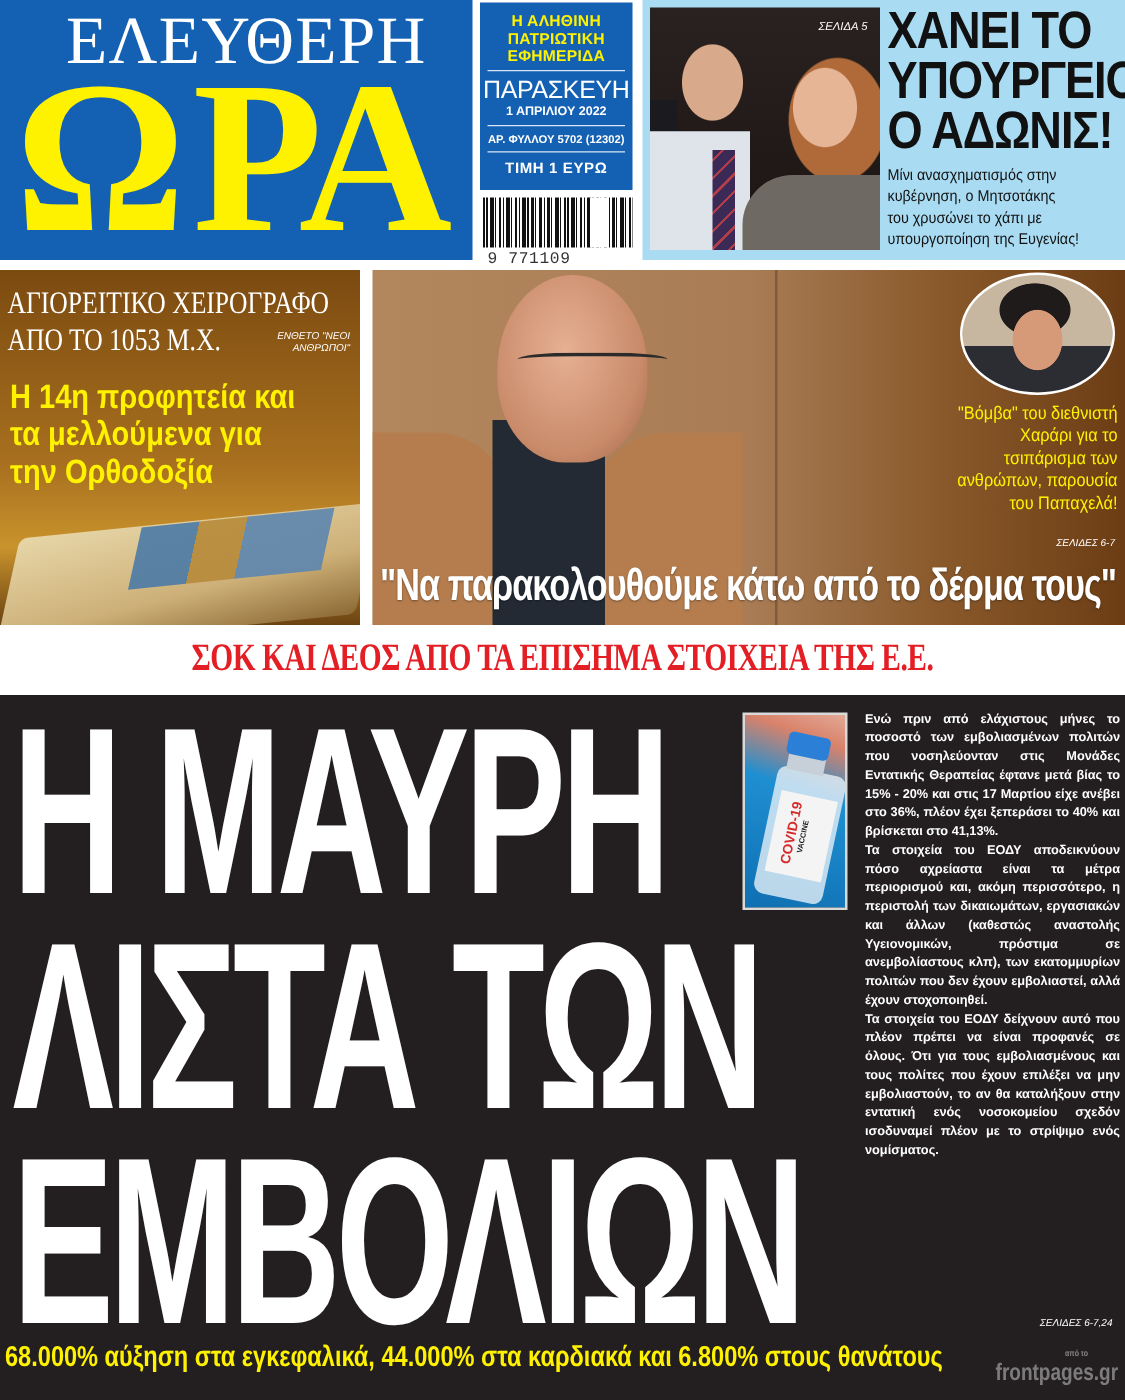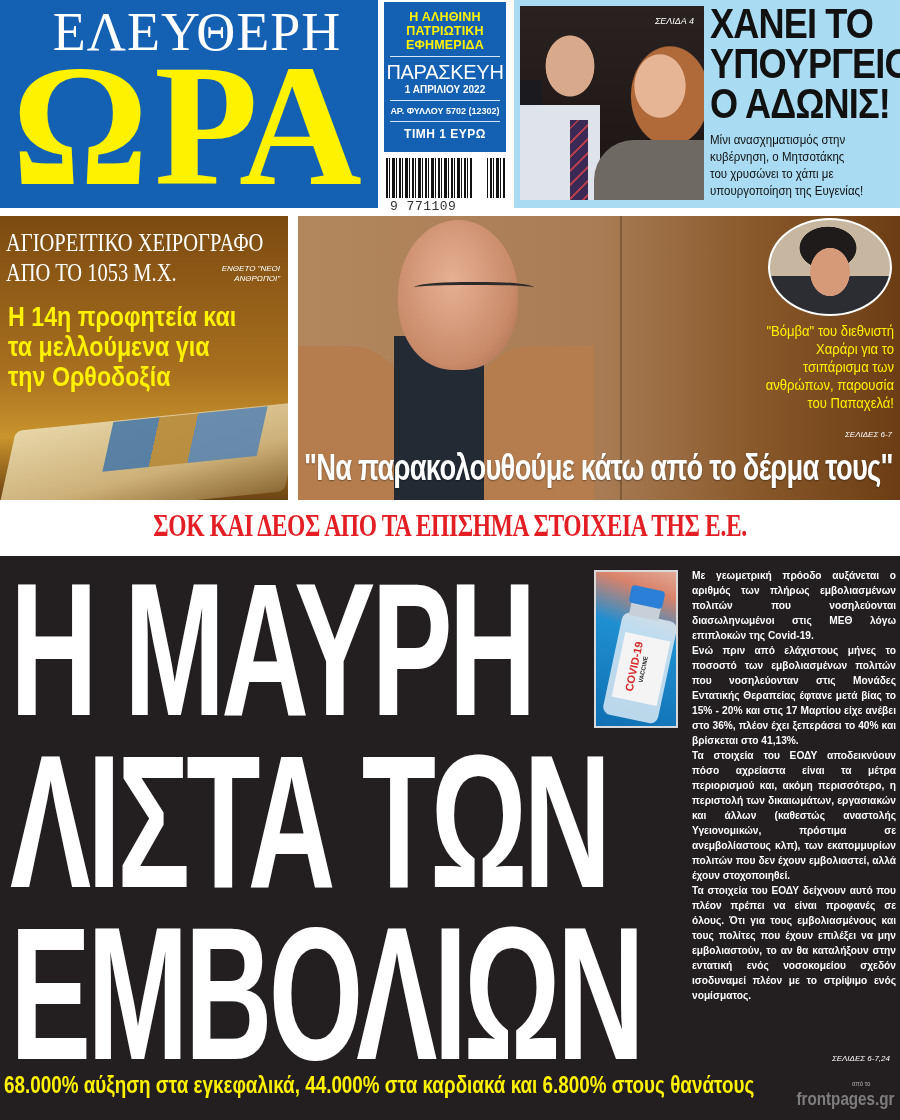--- a/index.html
+++ b/index.html
@@ -261,21 +261,21 @@
     </div>
   <div class="barcode-num">9 771109 057158   13</div>
 </div>
 
 <div class="teaser">
   <div class="photo">
     <div class="jacket"></div>
     <div class="shirt"></div>
     <div class="tie"></div>
     <div class="blouse"></div>
-    <div class="page-ref">ΣΕΛΙΔΑ 4</div>
+    <div class="page-ref">ΣΕΛΙΔΑ 5</div>
   </div>
   <div class="headline">
     <div>ΧΑΝΕΙ ΤΟ</div>
     <div>ΥΠΟΥΡΓΕΙΟ</div>
     <div>Ο ΑΔΩΝΙΣ!</div>
   </div>
   <div class="sub">
     <div>Μίνι ανασχηματισμός στην</div>
     <div>κυβέρνηση, ο Μητσοτάκης</div>
     <div>του χρυσώνει το χάπι με</div>
@@ -331,21 +331,20 @@
     <div class="vial"></div>
     <div class="neck"></div>
     <div class="cap"></div>
     <div class="label">
       <span>COVID-19</span>
       <em>VACCINE</em>
     </div>
   </div>
 
   <div class="body">
-    <p>Με γεωμετρική πρόοδο αυξάνεται ο αριθμός των πλήρως εμβολιασμένων πολιτών που νοσηλεύονται διασωληνωμένοι στις ΜΕΘ λόγω επιπλοκών της Covid-19.</p>
     <p>Ενώ πριν από ελάχιστους μήνες το ποσοστό των εμβολιασμένων πολιτών που νοσηλεύονταν στις Μονάδες Εντατικής Θεραπείας έφτανε μετά βίας το 15% - 20% και στις 17 Μαρτίου είχε ανέβει στο 36%, πλέον έχει ξεπεράσει το 40% και βρίσκεται στο 41,13%.</p>
     <p>Τα στοιχεία του ΕΟΔΥ αποδεικνύουν πόσο αχρείαστα είναι τα μέτρα περιορισμού και, ακόμη περισσότερο, η περιστολή των δικαιωμάτων, εργασιακών και άλλων (καθεστώς αναστολής Υγειονομικών, πρόστιμα σε ανεμβολίαστους κλπ), των εκατομμυρίων πολιτών που δεν έχουν εμβολιαστεί, αλλά έχουν στοχοποιηθεί.</p>
     <p>Τα στοιχεία του ΕΟΔΥ δείχνουν αυτό που πλέον πρέπει να είναι προφανές σε όλους. Ότι για τους εμβολιασμένους και τους πολίτες που έχουν επιλέξει να μην εμβολιαστούν, το αν θα καταλήξουν στην εντατική ενός νοσοκομείου σχεδόν ισοδυναμεί πλέον με το στρίψιμο ενός νομίσματος.</p>
   </div>
 
   <div class="pages">ΣΕΛΙΔΕΣ 6-7,24</div>
   <div class="deck">68.000% αύξηση στα εγκεφαλικά, 44.000% στα καρδιακά και 6.800% στους θανάτους</div>
 </div>
 
 <div class="watermark">

